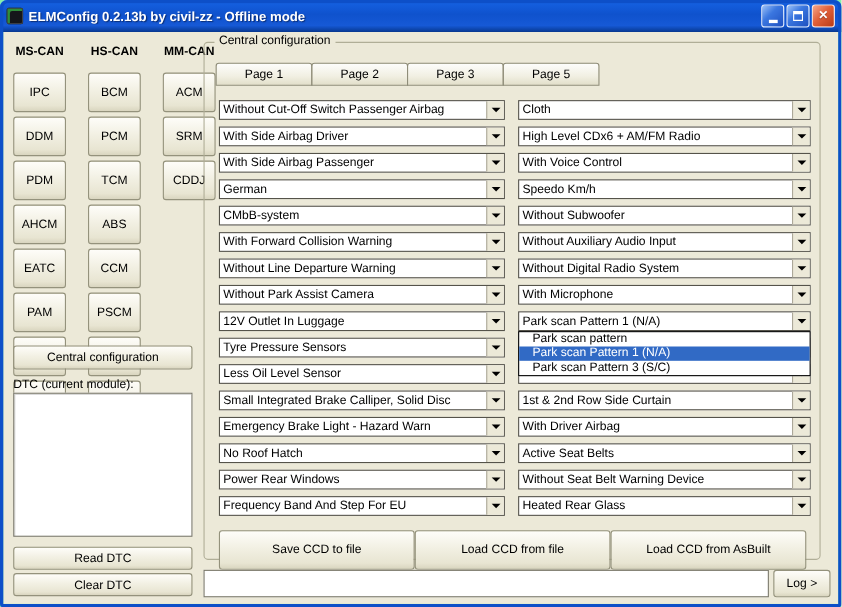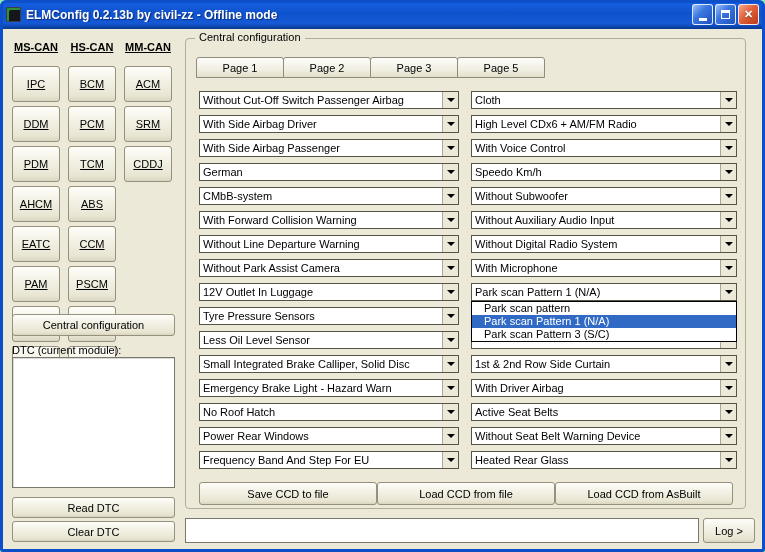--- a/index.html
+++ b/index.html
@@ -44,21 +44,21 @@
   
   .client { position: absolute; left: 3px; right: 3px; top: 29px; bottom: 3px; background: #ece9d8; }
   
   .xp-btn {
     background: linear-gradient(180deg, #fefdf9 0%, #f2f0e3 45%, #e8e5d2 85%, #d9d5bf 100%);
     border: 1px solid #94927c; border-radius: 3px;
     font-family: inherit; font-size: 11px; color: #000;
     display: flex; align-items: center; justify-content: center; cursor: default;
   }
   
-  .bus-cols { position: absolute; left: 9px; top: 10px; display: flex; gap: 8px; text-decoration: underline; }
+  .bus-cols { position: absolute; left: 9px; top: 10px; display: flex; gap: 20px; }
   .bus-col { width: 48px; display: flex; flex-direction: column; }
   .bus-header { height: 20px; margin-bottom: 7px; font-weight: bold; text-align: center; line-height: 16px; }
   .module-btn { width: 48px; height: 36px; margin-bottom: 4px; }
   .central-btn { position: absolute; left: 9px; top: 285px; width: 163px; height: 22px; }
   .dtc-label { position: absolute; left: 9px; top: 315px; }
   .dtc-list {
     position: absolute; left: 9px; top: 328px; width: 163px; height: 131px;
     background: #fff; border: 1px solid #7a786a;
     box-shadow: inset 1px 1px 0 rgba(0,0,0,.15);
   }
@@ -97,21 +97,21 @@
   .tri { width: 0; height: 0; border-left: 4px solid transparent; border-right: 4px solid transparent; border-top: 4px solid #000; }
   
   .dropdown-list {
     position: absolute; top: 210px; left: 0; width: 100%;
     background: #fff; border: 1px solid #000; z-index: 10;
   }
   .dd-item { height: 13px; line-height: 13px; padding: 0 12px; white-space: nowrap; overflow: hidden; }
   .dd-item.selected { background: #316ac5; color: #fff; }
   
   .file-row { position: absolute; left: 13px; right: 12px; top: 443px; display: flex; }
-  .file-btn { flex: 1; height: 23px; text-align: center; }
+  .file-btn { flex: 1; height: 36px; text-align: center; }
   
   .cmd-input {
     position: absolute; left: 182px; top: 489px; width: 514px; height: 25px;
     background: #fff; border: 1px solid #7a786a; padding: 2px 4px;
     font-family: inherit; font-size: 12px;
   }
   .log-btn { position: absolute; left: 700px; top: 489px; width: 52px; height: 25px; }
 </style>
 </head>
 <body>

